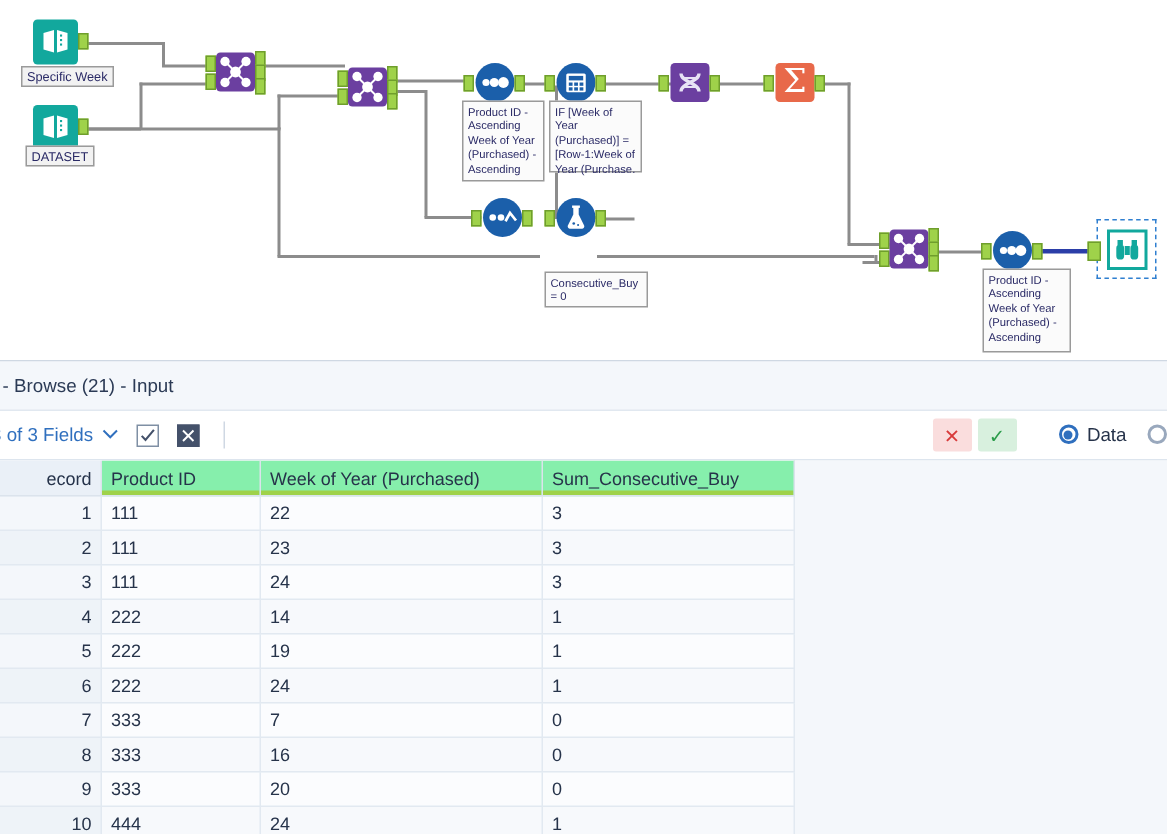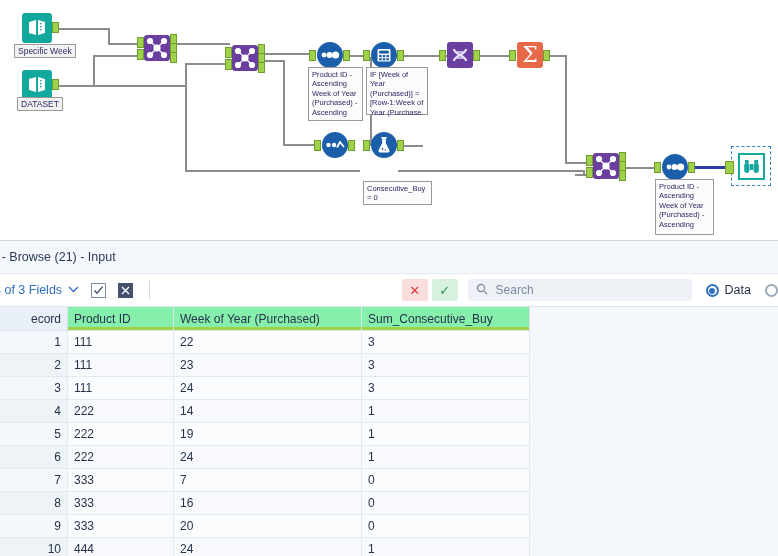--- a/index.html
+++ b/index.html
@@ -113,21 +113,21 @@
   .searchbox{
     width:224px;height:22px;background:#eef2f7;border-radius:3px;
     display:flex;align-items:center;margin-left:10px;
   }
   .searchbox .si{margin:0 6px 0 8px;color:#7a89a0;font-size:11px;}
   .searchbox input{
     border:0;background:transparent;outline:none;font-size:12px;color:#2b3a55;
     font-family:"Liberation Sans", sans-serif;width:180px;
   }
   .searchbox input::placeholder{color:#7a89a0;}
-  .radios{display:flex;align-items:flex-end;margin-left:14px;margin-right:0px;}
+  .radios{display:flex;align-items:flex-start;margin-left:28px;margin-right:0px;}
   .radio{width:13px;height:13px;border-radius:50%;border:2px solid #2f6fbe;box-sizing:border-box;
          display:flex;align-items:center;justify-content:center;cursor:pointer;}
   .radio.off{border-color:#99a8bd;}
   .radio .dot{width:6px;height:6px;border-radius:50%;background:#2f6fbe;}
   .radio-label{font-size:12.5px;color:#26334a;margin:0 14px 0 6px;}
 
   
   #grid{width:778px;height:252px;overflow:hidden;background:#f4f7fb;}
   table{border-collapse:collapse;font-size:12px;color:#26334a;table-layout:fixed;margin-left:-8px;}
   th{
@@ -417,29 +417,20 @@
     </div>
 
     <div class="vdiv"></div>
 
 
     <div class="spacer"></div>
 
     <div class="btn-x">✕</div>
     <div class="btn-ok">✓</div>
 
-    <div class="searchbox">
-      <span class="si">
-        <svg width="12" height="12" viewBox="0 0 12 12" aria-hidden="true">
-            <circle cx="5" cy="5" r="3.6" stroke="#7a89a0" stroke-width="1.2" fill="none"></circle>
-            <line x1="7.8" y1="7.8" x2="11" y2="11" stroke="#7a89a0" stroke-width="1.2"></line>
-          </svg>
-      </span>
-      <input type="text" placeholder="Search" style="">
-    </div>
 
     <div class="radios">
       <div class="radio">
           <span class="dot"></span>
         </div>
       <span class="radio-label">Data</span>
       <div class="radio off"></div>
     </div>
   </div>
 

